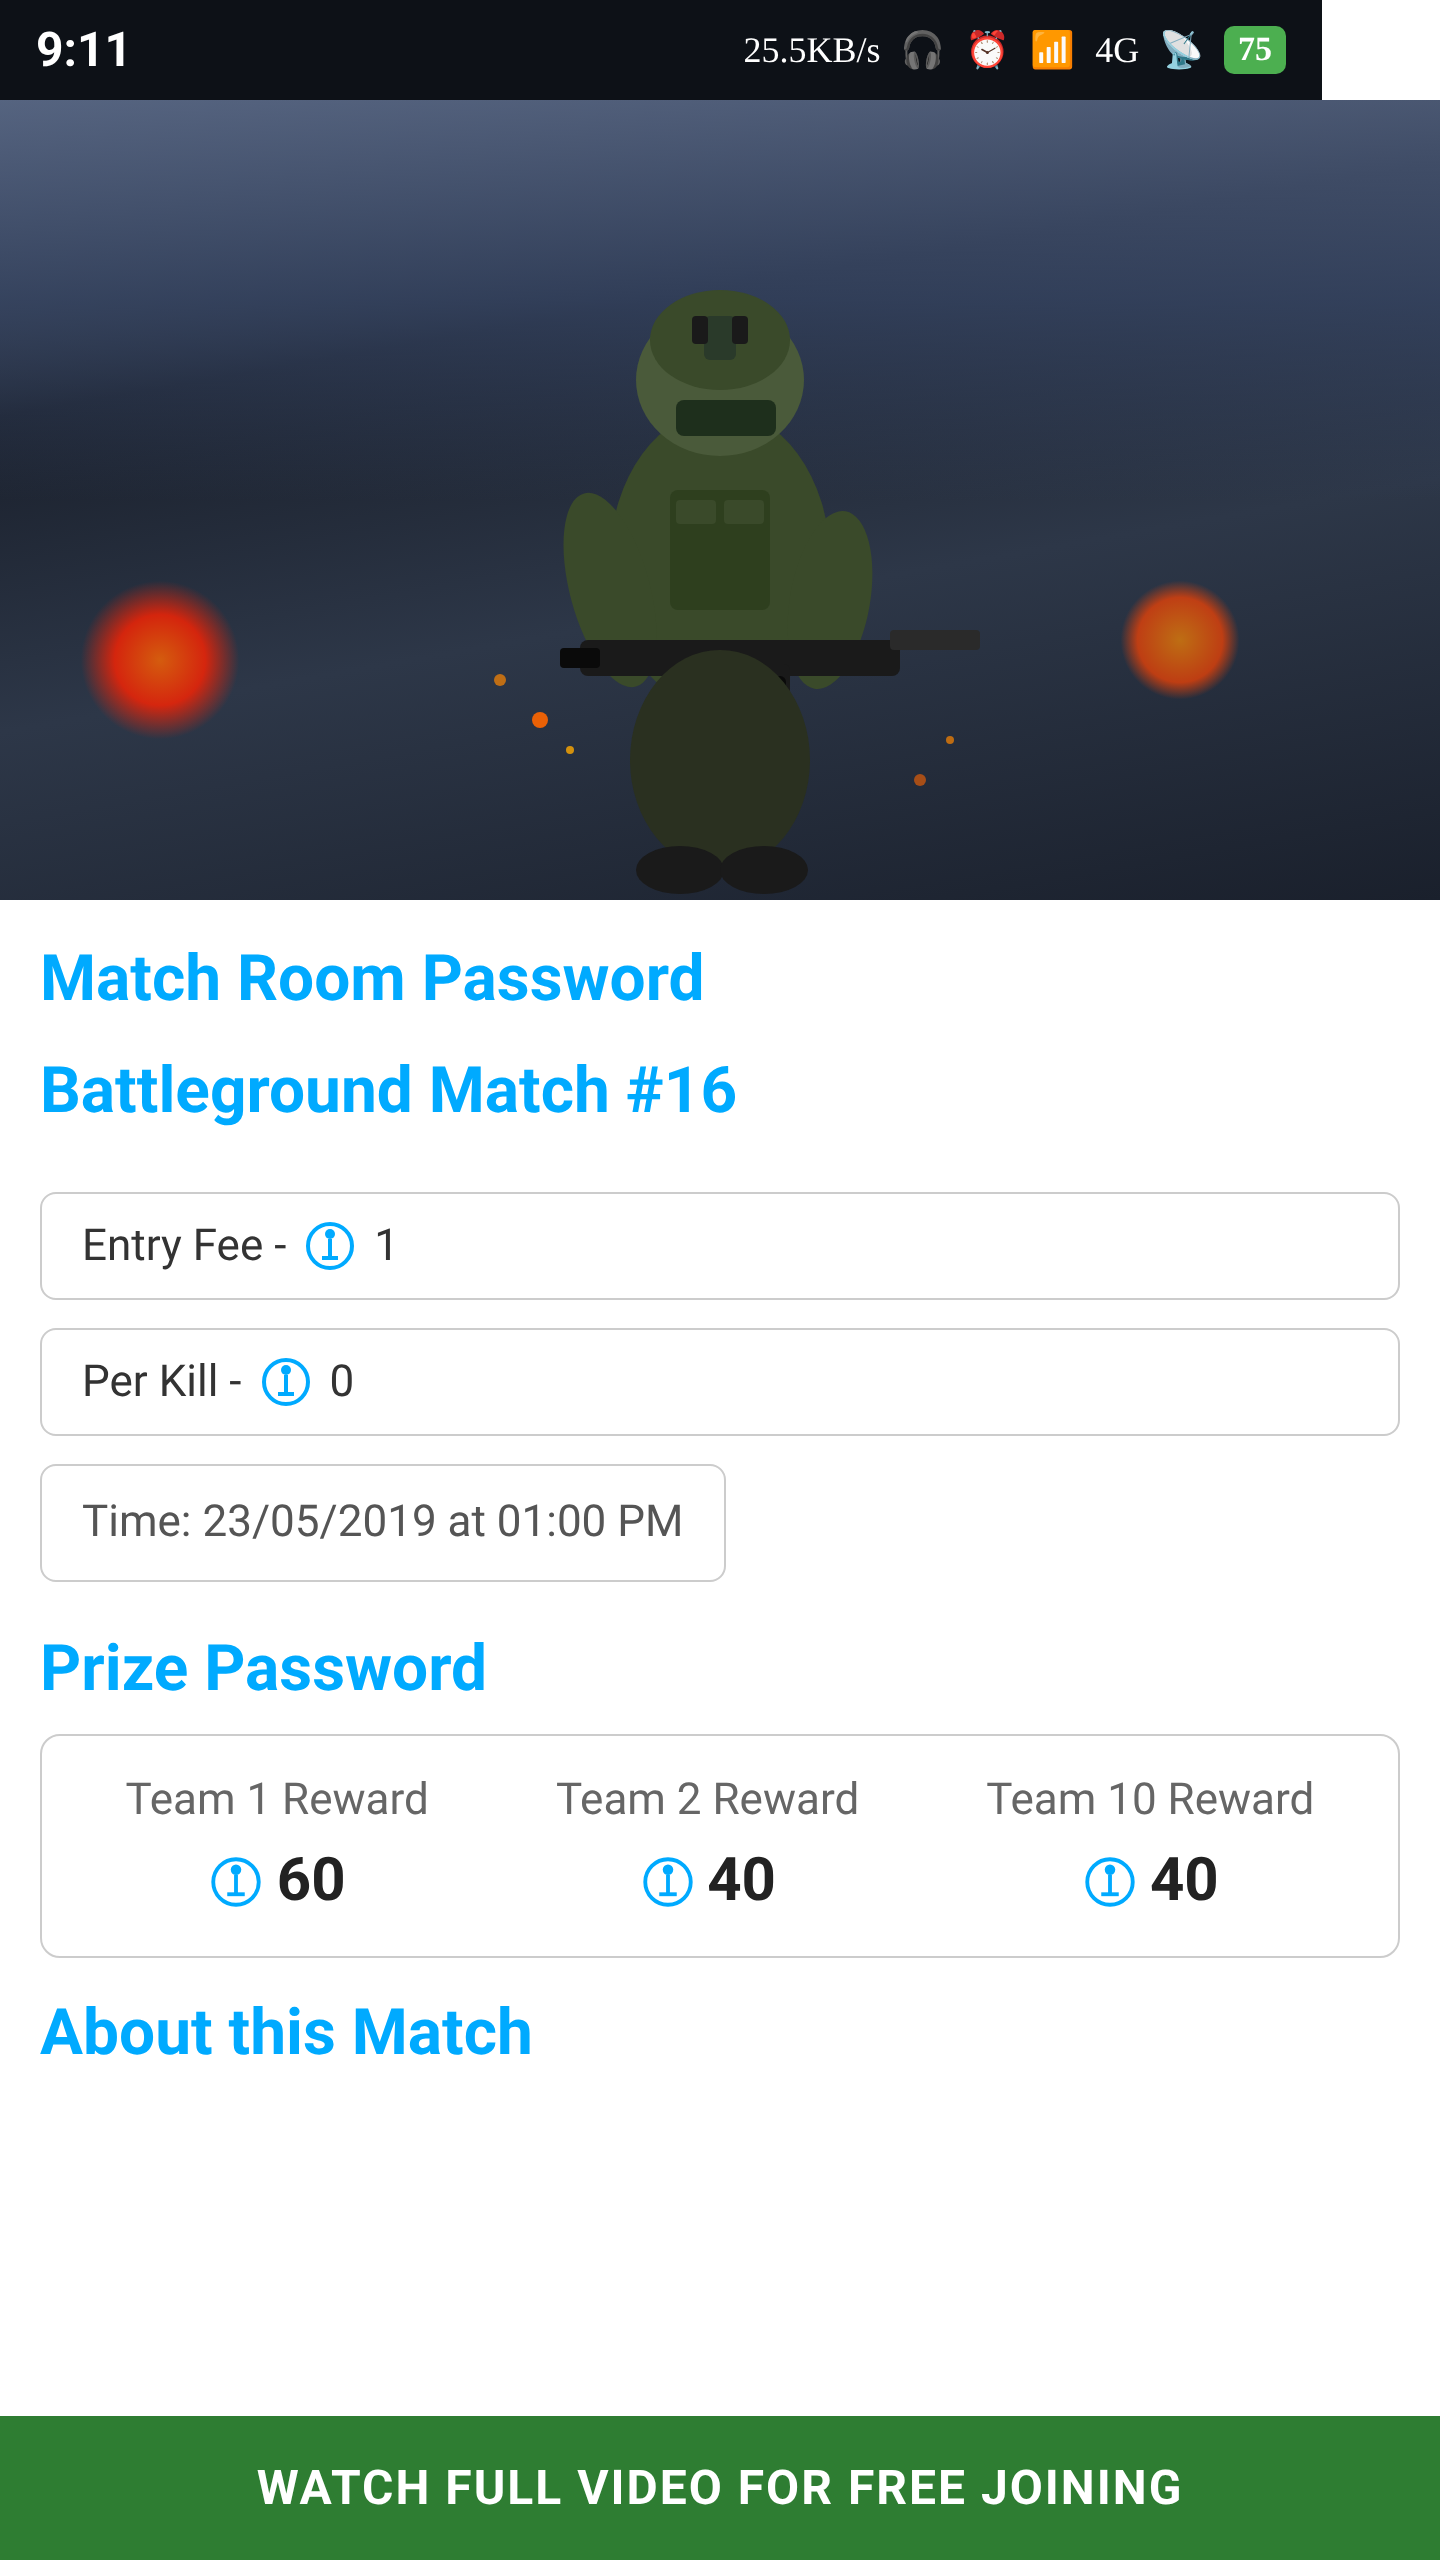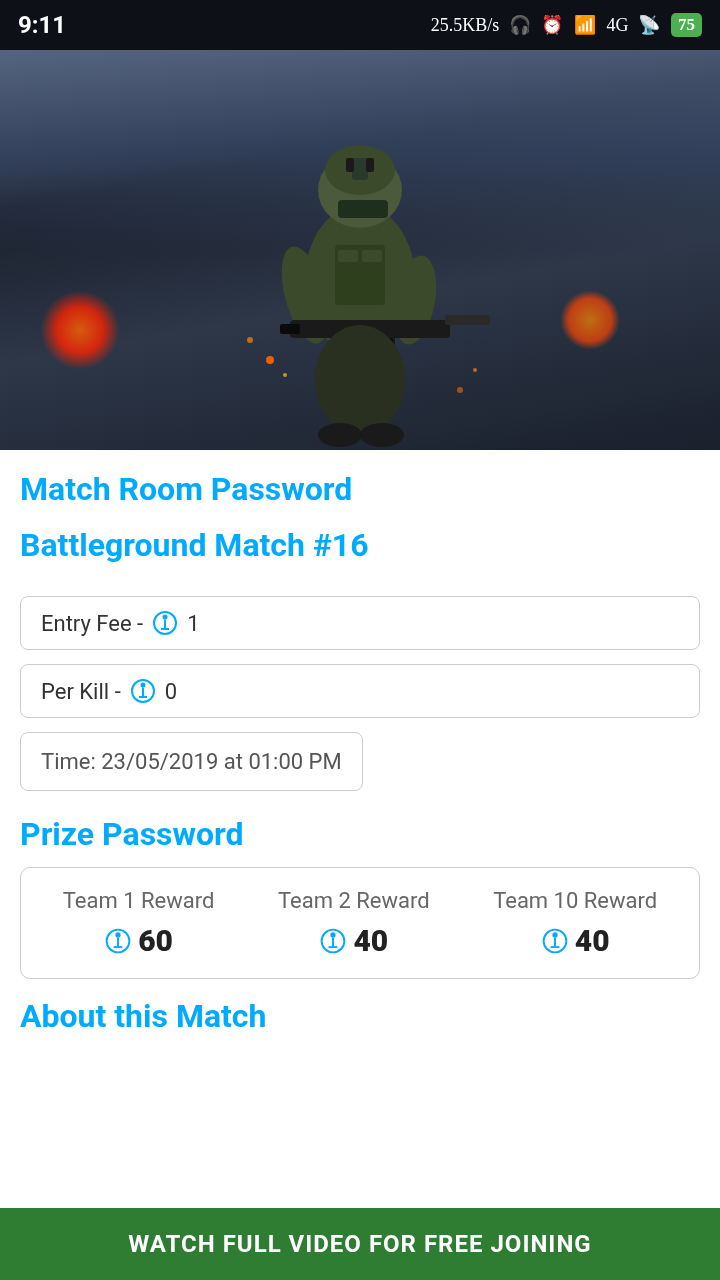--- a/index.html
+++ b/index.html
@@ -9,21 +9,21 @@
       width: 720px;
       min-height: 1280px;
       font-family: 'Roboto', Arial, sans-serif;
       background: #fff;
       position: relative;
       overflow-x: hidden;
     }
 
     
     .status-bar {
-      width: 720px;
+      width: 661px;
       height: 50px;
       background: #0d1117;
       display: flex;
       align-items: center;
       justify-content: space-between;
       padding: 0 18px;
       color: #fff;
       font-size: 22px;
       font-weight: bold;
       position: relative;
@@ -186,21 +186,21 @@
     }
     .prize-label {
       color: #666;
       font-size: 22px;
     }
     .prize-amount {
       display: flex;
       align-items: center;
       gap: 6px;
       font-size: 30px;
-      font-weight: bold;
+      font-weight: normal;
       color: #222;
     }
 
     
     .about-section {
       margin-top: 6px;
     }
 
     
     .bottom-cta {

